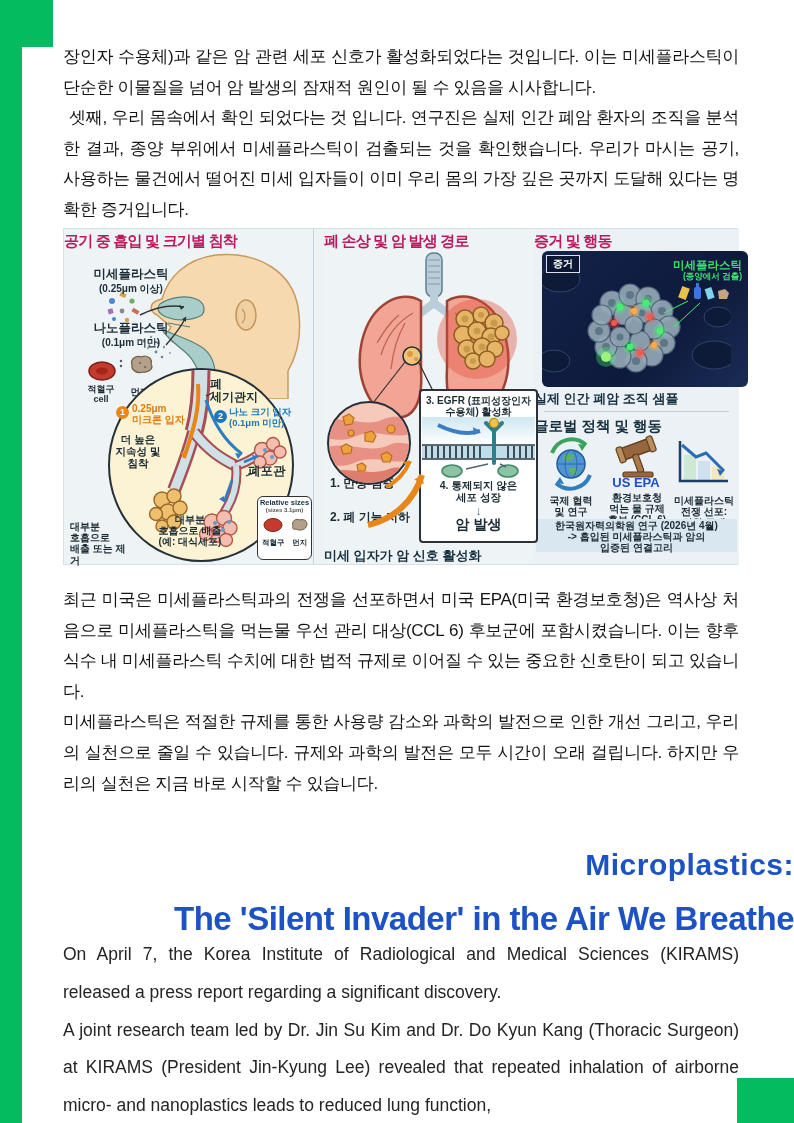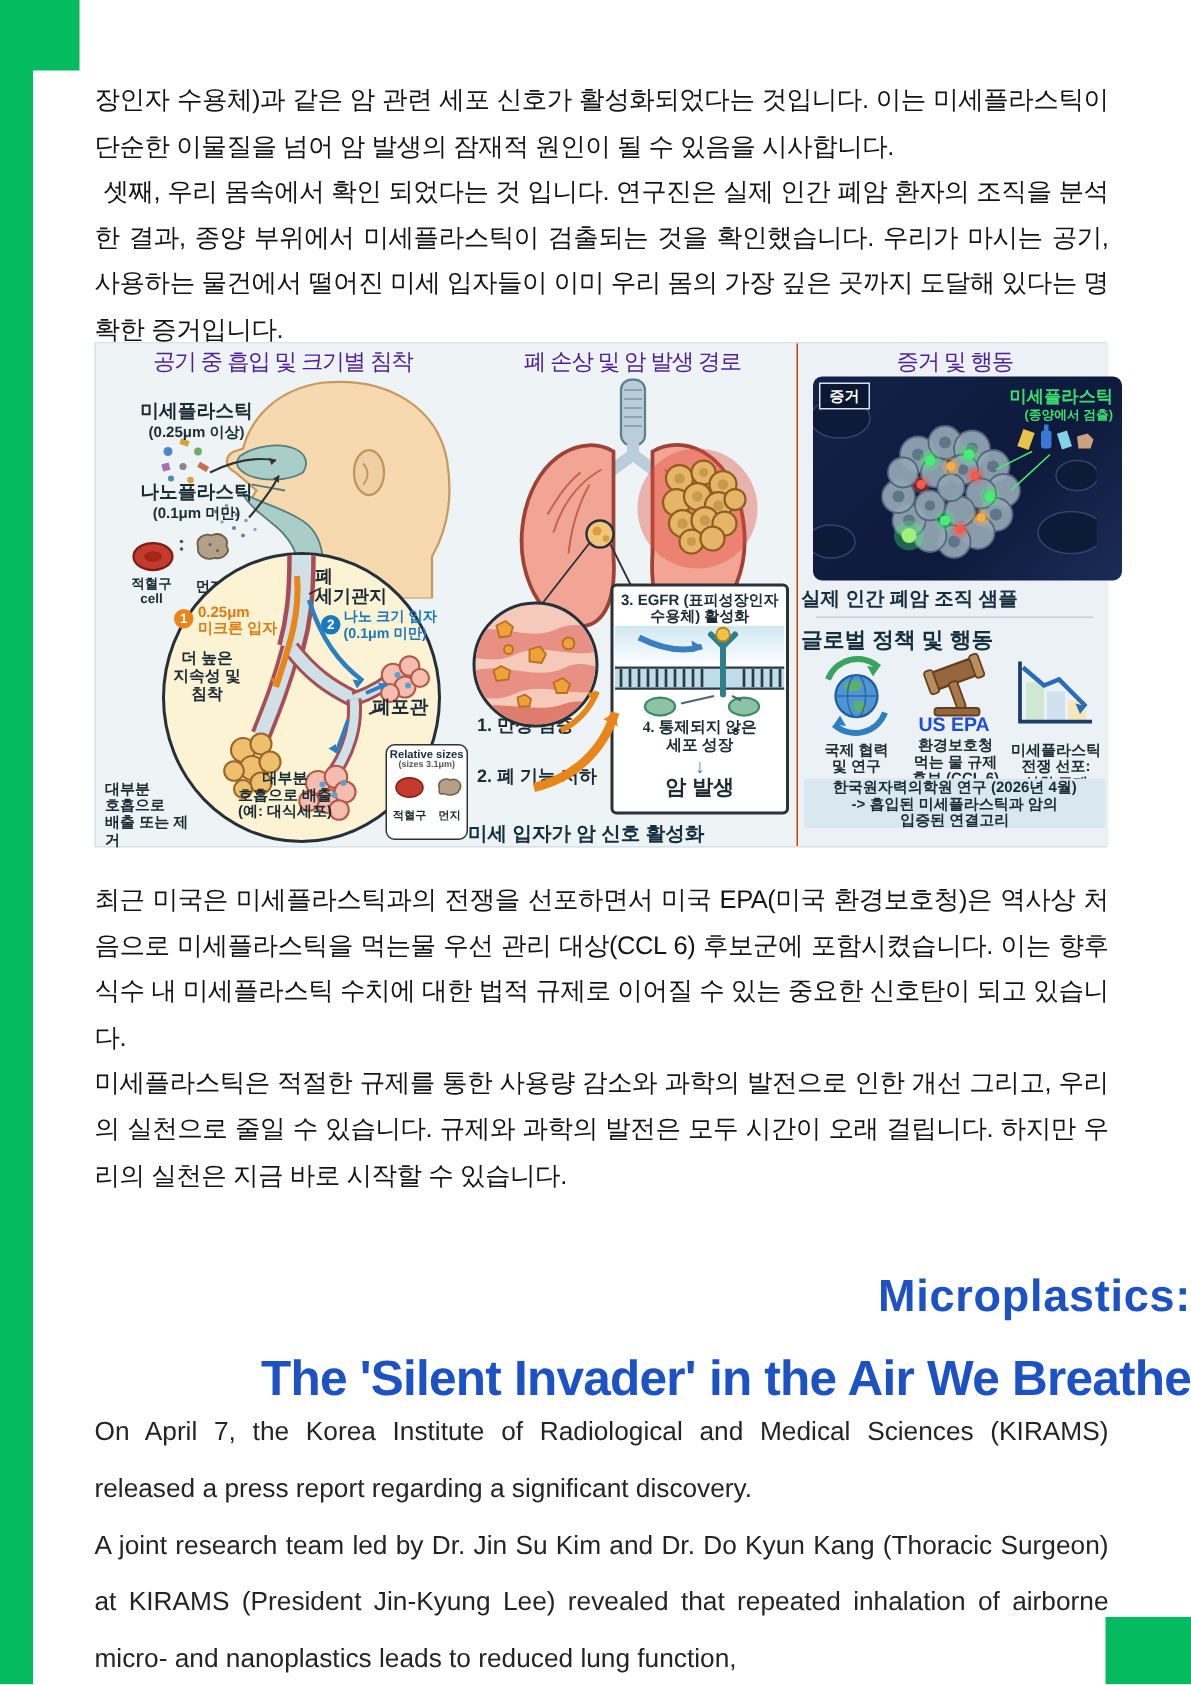--- a/index.html
+++ b/index.html
@@ -11,22 +11,22 @@
   .green-sq-br{position:absolute;left:737px;top:1078px;width:57px;height:45px;background:#04bb60;}
   
   .ktext{position:absolute;left:63px;width:676px;font-size:17px;line-height:1.8;
          text-align:justify;font-weight:500;letter-spacing:-0.3px;color:#141414;}
   .ktext p{margin:0;}
   .indent{text-indent:6px;}
   
   .infographic{position:absolute;left:63px;top:228px;width:675px;height:337px;
                background:#edf2f5;border:1px solid #d8e1e7;box-sizing:border-box;}
   .panel{position:absolute;top:0;height:100%;box-sizing:border-box;}
-  .panel-title{position:absolute;top:3px;left:0;right:0;text-align:center;font-weight:400;
-               font-size:15px;color:#4c1d95;letter-spacing:-0.8px;}
+  .panel-title{position:absolute;top:3px;left:0;right:0;font-weight:700;
+               font-size:15px;color:#be185d;letter-spacing:-0.8px;}
   .lbl{position:absolute;font-weight:800;color:#1c2c34;white-space:pre-line;line-height:1.12;}
   .sub{font-weight:600;}
   .pre{white-space:pre-line;}
   .abs{position:absolute;}
   .badge{position:absolute;width:13px;height:13px;border-radius:50%;color:#fff;font-size:9px;
          font-weight:800;text-align:center;line-height:13px;}
   .inset-air{position:absolute;left:44px;top:139px;width:186px;height:194px;border-radius:50%;
              background:#fbf3d4;border:2px solid #26303a;box-sizing:border-box;}
   .inset-tissue{position:absolute;left:3px;top:172px;width:84px;height:84px;border-radius:50%;
                 background:#f6cabb;border:2.5px solid #26303a;overflow:hidden;box-sizing:border-box;z-index:2;}
@@ -55,21 +55,21 @@
 </style>
 </head>
 <body>
 
 <div class="page">
 
   <div class="green-bar"></div>
   <div class="green-sq-tl"></div>
   <div class="green-sq-br"></div>
 
-  <div class="ktext" style="top:52px;">
+  <div class="ktext" style="top:42px;">
     <p>장인자 수용체)과 같은 암 관련 세포 신호가 활성화되었다는 것입니다. 이는 미세플라스틱이 단순한 이물질을 넘어 암 발생의 잠재적 원인이 될 수 있음을 시사합니다.</p>
     <p class="indent">셋째, 우리 몸속에서 확인 되었다는 것 입니다. 연구진은 실제 인간 폐암 환자의 조직을 분석한 결과, 종양 부위에서 미세플라스틱이 검출되는 것을 확인했습니다. 우리가 마시는 공기, 사용하는 물건에서 떨어진 미세 입자들이 이미 우리 몸의 가장 깊은 곳까지 도달해 있다는 명확한 증거입니다.</p>
   </div>
 
   <div class="infographic">
 
     <div class="panel" id="panel-air" style="left:0;width:250px;border-right:1px solid #c6d2da;background:#eef3f6;">
       <div class="panel-title">공기 중 흡입 및 크기별 침착</div>
 
       <svg class="abs" style="left:0;top:20px;" width="250" height="150" viewBox="0 0 250 150">
@@ -217,21 +217,21 @@
           <ellipse cx="12" cy="11" rx="9" ry="6.5" fill="#c43b2e" stroke="#7e1f16" stroke-width="1"></ellipse>
           <path d="M32,12 C30,7 35,4 39,6 C44,4 48,9 45,13 C44,16 38,17 35,15 C32,16 31,14 32,12 Z" fill="#b3a08a" stroke="#6f5c44" stroke-width="1"></path>
         </svg>
         <div style="display:flex;justify-content:space-around;font-size:7.5px;font-weight:800;color:#1c2c34;">
           <span>적혈구</span>
           <span>먼지</span>
         </div>
       </div>
     </div>
 
-    <div class="panel" id="panel-lung" style="left:248px;width:220px;border-right:1px solid #c2410c;background:#eef3f6;">
+    <div class="panel" id="panel-lung" style="left:260px;width:220px;border-right:1px solid #c2410c;background:#eef3f6;">
       <div class="panel-title">폐 손상 및 암 발생 경로</div>
 
       <svg class="abs" style="left:15px;top:22px;" width="190" height="175" viewBox="0 0 190 175">
         <rect x="87" y="2" width="16" height="44" rx="7" fill="#b9ced8" stroke="#5d7f90" stroke-width="1.5"></rect>
         <g stroke="#8aa5b2" stroke-width="1.2">
           <line x1="89" y1="9" x2="101" y2="9"></line>
             <line x1="89" y1="15" x2="101" y2="15"></line>
           <line x1="89" y1="21" x2="101" y2="21"></line>
             <line x1="89" y1="27" x2="101" y2="27"></line>
           <line x1="89" y1="33" x2="101" y2="33"></line>
@@ -333,21 +333,21 @@
               <line x1="72" y1="14" x2="80" y2="6"></line>
           </g>
           <circle cx="72" cy="6" r="4.5" fill="#f2c24e" stroke="#b8860b" stroke-width="1.2"></circle>
           <path d="M16,8 C32,16 46,18 58,14" fill="none" stroke="#3a7fc1" stroke-width="4"></path>
           <path d="M58,14 l-7,-4 l1,8 Z" fill="#3a7fc1"></path>
           <ellipse cx="30" cy="54" rx="10" ry="6" fill="#8cc3a5" stroke="#3f8a67" stroke-width="1.5"></ellipse>
           <ellipse cx="86" cy="54" rx="10" ry="6" fill="#8cc3a5" stroke="#3f8a67" stroke-width="1.5"></ellipse>
           <line x1="66" y1="47" x2="44" y2="52" stroke="#50636f" stroke-width="1.5"></line>
           <line x1="78" y1="47" x2="84" y2="50" stroke="#50636f" stroke-width="1.5"></line>
         </svg>
-        <div class="lbl pre" style="position:static;text-align:center;font-size:10.5px;margin-top:1px;font-family:Liberation Serif, serif;">4. 통제되지 않은
+        <div class="lbl pre" style="position:static;text-align:center;font-size:10.5px;margin-top:1px;">4. 통제되지 않은
 세포 성장</div>
         <span style="color:#3a7fc1;font-weight:900;font-size:13px;line-height:1;">↓</span>
         <div class="lbl" style="position:static;text-align:center;font-size:14px;">암 발생</div>
       </div>
 
       <svg class="abs" style="left:36px;top:232px;z-index:3;" width="80" height="72" viewBox="0 0 80 72">
         <path d="M8,64 C34,58 54,40 62,14" fill="none" stroke="#e8861a" stroke-width="6"></path>
         <path d="M62,14 l-9,0 l6,9 Z" fill="#e8861a" transform="rotate(-30 62 14)"></path>
       </svg>
       <svg class="abs" style="left:58px;top:228px;z-index:3;" width="36" height="34" viewBox="0 0 36 34">

